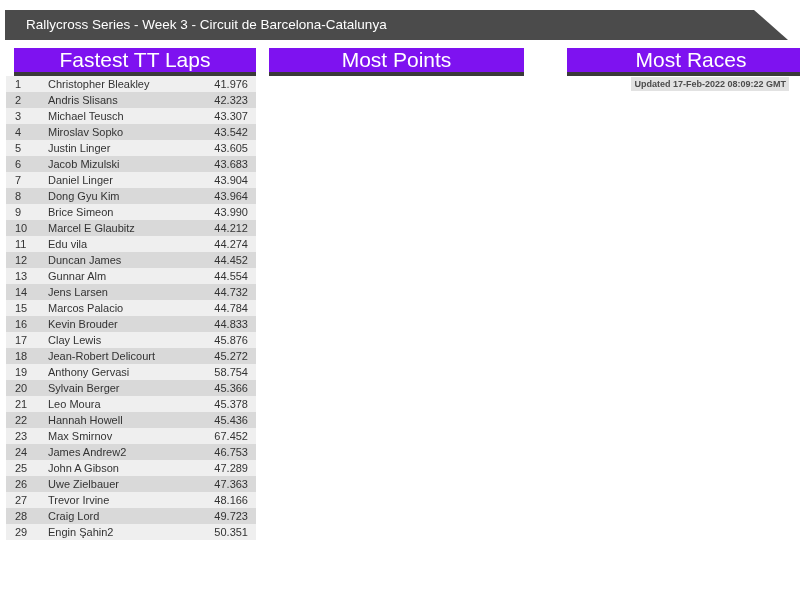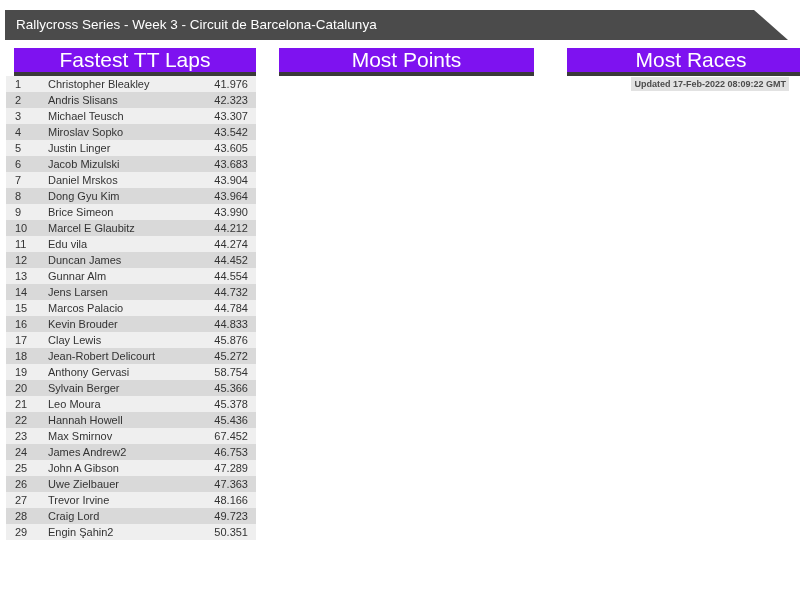--- a/index.html
+++ b/index.html
@@ -10,32 +10,32 @@
     position:relative;
     overflow:hidden;
   }
   .title-bar {
     position:absolute; left:5px; top:10px;
     width:783px; height:30px;
     background:#4b4b4b;
     clip-path:polygon(0 0, calc(100% - 34px) 0, 100% 100%, 0 100%);
     color:#ffffff;
     font-size:13.5px; line-height:30px;
-    padding-left:11px; box-sizing:border-box;
+    padding-left:21px; box-sizing:border-box;
     white-space:nowrap;
   }
   .section-header {
     position:absolute; top:48px; height:24px; line-height:24px;
     background:#7e12f0;
     border-bottom:4px solid #3a3a3a;
     color:#ffffff; text-align:center; font-size:21px;
     box-sizing:content-box;
   }
   .sh-1 { left:14px;  width:242px; }
-  .sh-2 { left:279px; width:255px; }
+  .sh-2 { left:269px; width:255px; }
   .sh-3 { left:567px; width:248px; }
   .updated {
     position:absolute; top:77px; right:11px;
     background:#e2e2e2; color:#4c4c4c;
     font-size:9px; font-weight:bold;
     padding:2px 3px;
     white-space:nowrap;
   }
   .tt-table {
     position:absolute; left:6px; top:76px; width:250px;
@@ -91,21 +91,21 @@
       <span class="name">Justin Linger</span>
       <span class="time">43.605</span>
     </div>
     <div class="row even">
       <span class="rank">6</span>
       <span class="name">Jacob Mizulski</span>
       <span class="time">43.683</span>
     </div>
     <div class="row odd">
       <span class="rank">7</span>
-      <span class="name">Daniel Mrskos</span>
+      <span class="name">Daniel Linger</span>
       <span class="time">43.904</span>
     </div>
     <div class="row even">
       <span class="rank">8</span>
       <span class="name">Dong Gyu Kim</span>
       <span class="time">43.964</span>
     </div>
     <div class="row odd">
       <span class="rank">9</span>
       <span class="name">Brice Simeon</span>

